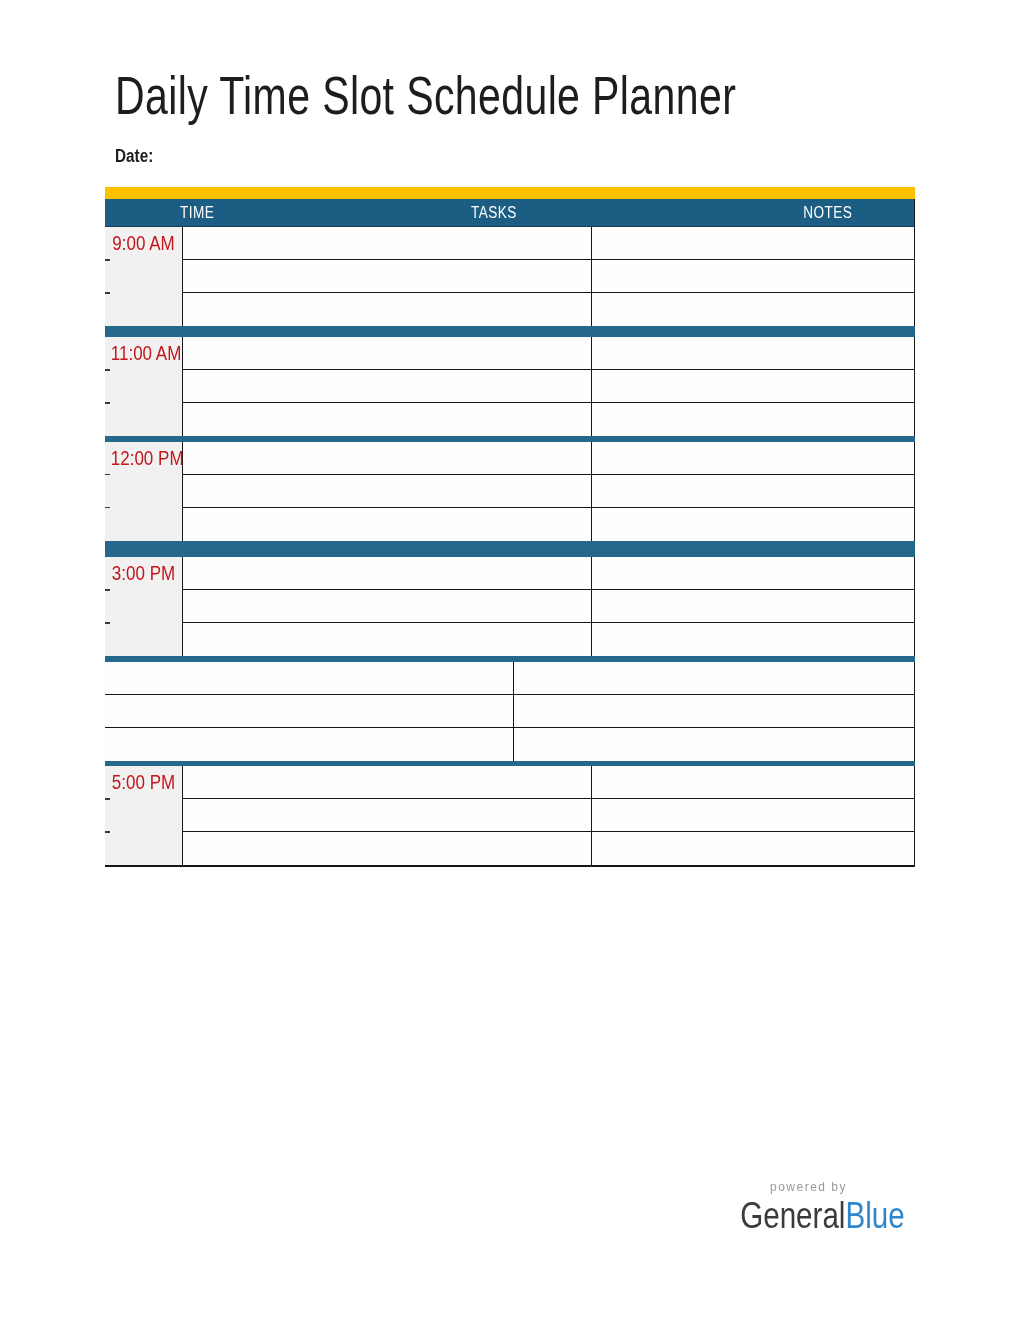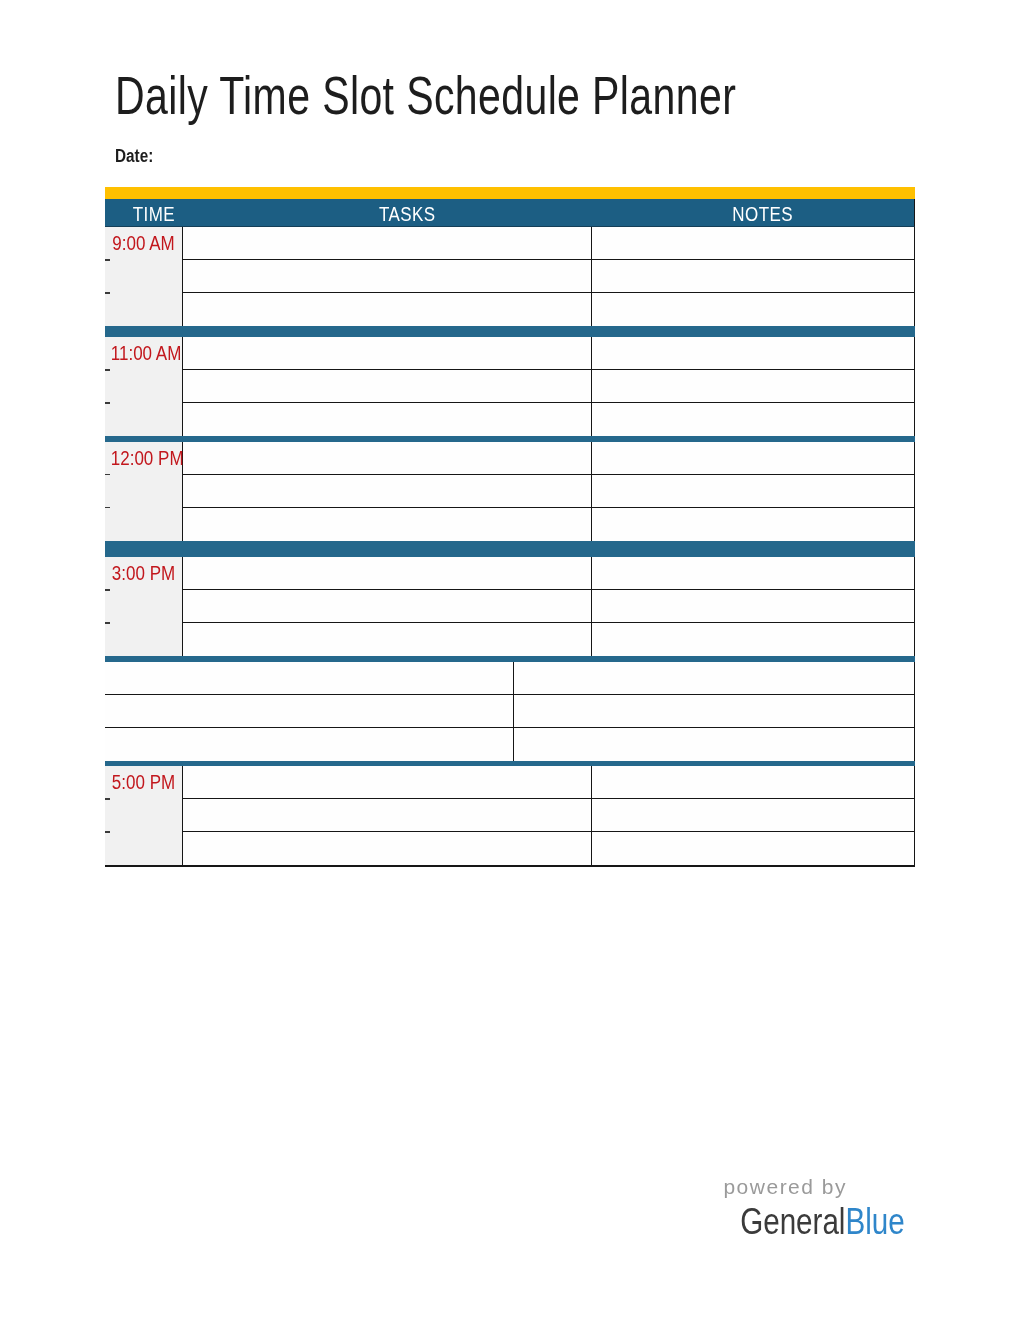--- a/index.html
+++ b/index.html
@@ -47,24 +47,25 @@
     display: flex;
     height: 28px;
     background: var(--header_bg);
     color: #ffffff;
     box-sizing: border-box;
     border-right: 1.5px solid var(--grid_line);
     border-bottom: 1.5px solid #143f58;
   }
   .th {
     display: flex;
-    align-items: flex-end;
+    align-items: center;
     justify-content: center;
-    font-size: 20px;
+    font-size: 16px;
     overflow: visible;
+    margin-left: 43px;
   }
   .th > span {
     display: inline-block;
     transform: scaleX(0.85);
     transform-origin: center;
     white-space: nowrap;
     letter-spacing: 0.5px;
   }
   .th.time  { width: 98px; }
   .th.tasks { width: 409px; }
@@ -115,26 +116,26 @@
   .cell.note { flex: 1; border-right: 1.5px solid var(--grid_line); }
   .separator { height: 5.5px; background: var(--separator_blue); }
 
   .footer {
     position: absolute;
     top: 1178px;
     right: 115px;
     text-align: right;
   }
   .powered-by {
-    font-size: 21px;
+    font-size: 12px;
     line-height: 18px;
     color: #9a9a9a;
     letter-spacing: 1.5px;
     margin-right: 58px;
-    margin-bottom: 9px;
+    margin-bottom: 3px;
   }
   .brand {
     font-size: 37px;
     line-height: 34px;
     white-space: nowrap;
   }
   .brand .brand-inner {
     display: inline-block;
     transform: scaleX(0.8);
     transform-origin: right center;

